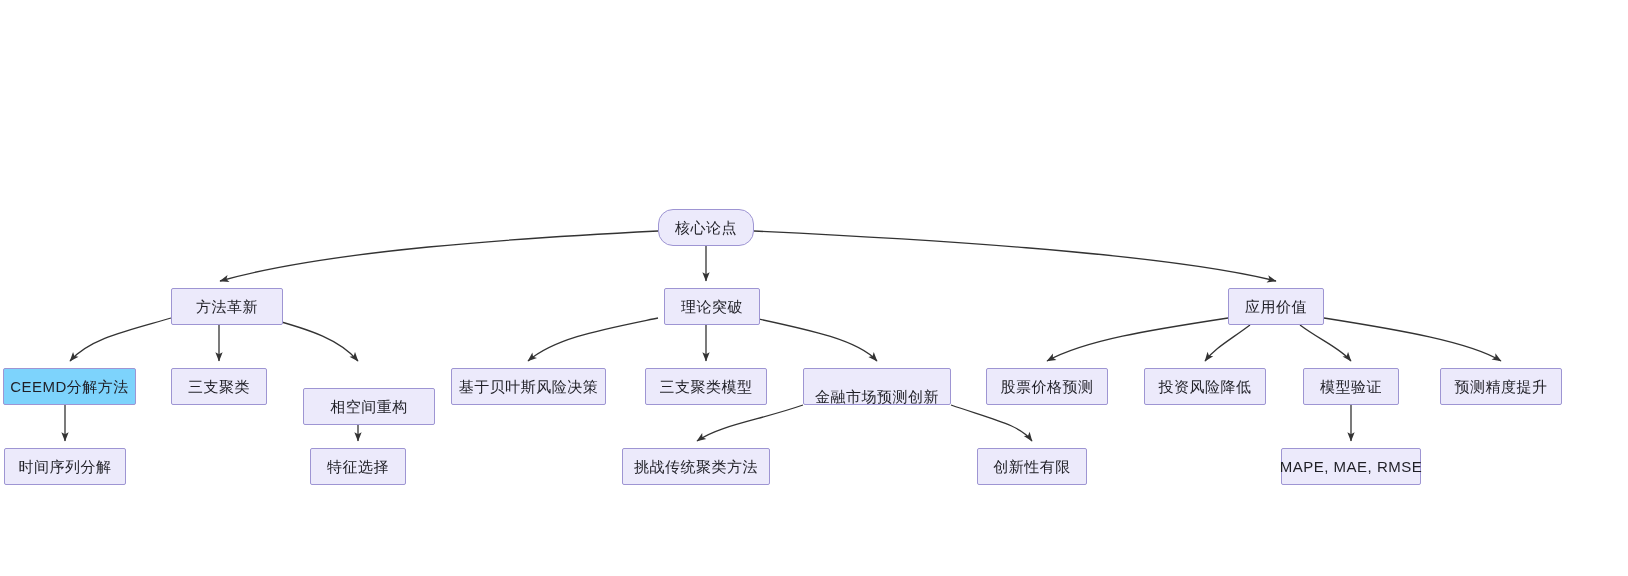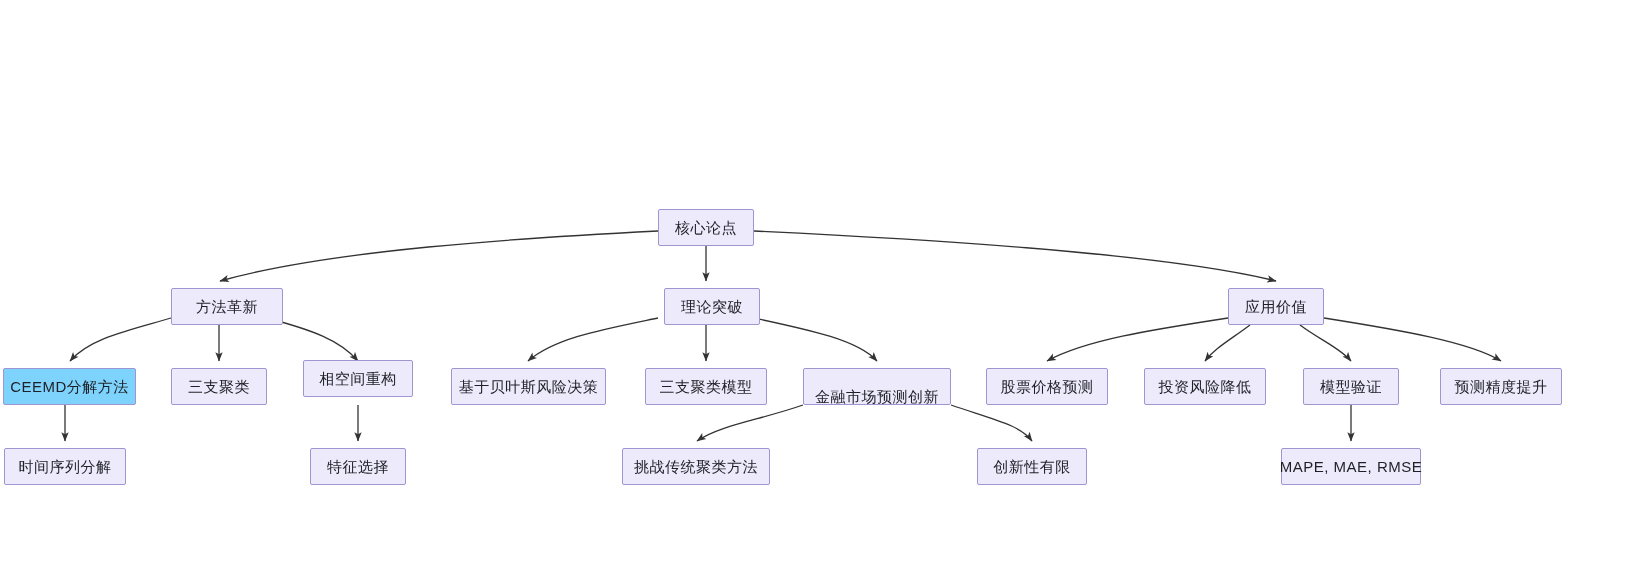--- a/index.html
+++ b/index.html
@@ -78,39 +78,39 @@
         <path d="M 1300,325 C 1320,340 1340,348 1351,361" fill="none" stroke="#333333" stroke-width="1.3" marker-end="url(#arrowhead)"></path>
         <path d="M 1324,318 C 1400,330 1470,342 1501,361" fill="none" stroke="#333333" stroke-width="1.3" marker-end="url(#arrowhead)"></path>
         <path d="M 65,405 L 65,441" fill="none" stroke="#333333" stroke-width="1.3" marker-end="url(#arrowhead)"></path>
         <path d="M 358,405 L 358,441" fill="none" stroke="#333333" stroke-width="1.3" marker-end="url(#arrowhead)"></path>
         <path d="M 803,405 C 760,420 720,425 697,441" fill="none" stroke="#333333" stroke-width="1.3" marker-end="url(#arrowhead)"></path>
         <path d="M 951,405 C 995,420 1020,425 1032,441" fill="none" stroke="#333333" stroke-width="1.3" marker-end="url(#arrowhead)"></path>
         <path d="M 1351,405 L 1351,441" fill="none" stroke="#333333" stroke-width="1.3" marker-end="url(#arrowhead)"></path>
       </g>
   </svg>
   <div id="node-layer">
-      <div class="node" style="left: 658px; top: 209px; width: 96px; height: 37px; background: rgb(236, 234, 251); border-color: rgb(158, 149, 211); color: rgb(31, 31, 38);">
+      <div class="node" style="left: 658px; top: 209px; width: 96px; height: 37px; background: rgb(236, 234, 251); border-color: rgb(158, 149, 211); color: rgb(31, 31, 38); border-radius: 15px;">
         <span class="node-label">核心论点</span>
       </div>
       <div class="node" style="left: 171px; top: 288px; width: 112px; height: 37px; background: rgb(236, 234, 251); border-color: rgb(158, 149, 211); color: rgb(31, 31, 38);">
         <span class="node-label">方法革新</span>
       </div>
       <div class="node" style="left: 658px; top: 288px; width: 96px; height: 37px; background: rgb(236, 234, 251); border-color: rgb(158, 149, 211); color: rgb(31, 31, 38); margin-left: 6px;">
         <span class="node-label">理论突破</span>
       </div>
       <div class="node" style="left: 1228px; top: 288px; width: 96px; height: 37px; background: rgb(236, 234, 251); border-color: rgb(158, 149, 211); color: rgb(31, 31, 38);">
         <span class="node-label">应用价值</span>
       </div>
       <div class="node" style="left: 3px; top: 368px; width: 133px; height: 37px; background: #7dd3fc; border-color: rgb(158, 149, 211); color: rgb(31, 31, 38);">
         <span class="node-label">CEEMD分解方法</span>
       </div>
       <div class="node" style="left: 171px; top: 368px; width: 96px; height: 37px; background: rgb(236, 234, 251); border-color: rgb(158, 149, 211); color: rgb(31, 31, 38);">
         <span class="node-label">三支聚类</span>
       </div>
-      <div class="node" style="left: 303px; top: 360px; width: 110px; height: 37px; background: rgb(236, 234, 251); border-color: rgb(158, 149, 211); color: rgb(31, 31, 38);">
+      <div class="node" style="left: 303px; top: 388px; width: 132px; height: 37px; background: rgb(236, 234, 251); border-color: rgb(158, 149, 211); color: rgb(31, 31, 38);">
         <span class="node-label">相空间重构</span>
       </div>
       <div class="node" style="left: 451px; top: 368px; width: 155px; height: 37px; background: rgb(236, 234, 251); border-color: rgb(158, 149, 211); color: rgb(31, 31, 38);">
         <span class="node-label">基于贝叶斯风险决策</span>
       </div>
       <div class="node" style="left: 645px; top: 368px; width: 122px; height: 37px; background: rgb(236, 234, 251); border-color: rgb(158, 149, 211); color: rgb(31, 31, 38);">
         <span class="node-label">三支聚类模型</span>
       </div>
       <div class="node" style="left: 803px; top: 368px; width: 148px; height: 37px; background: rgb(236, 234, 251); border-color: rgb(158, 149, 211); color: rgb(31, 31, 38); align-items: flex-end;">
         <span class="node-label">金融市场预测创新</span>

